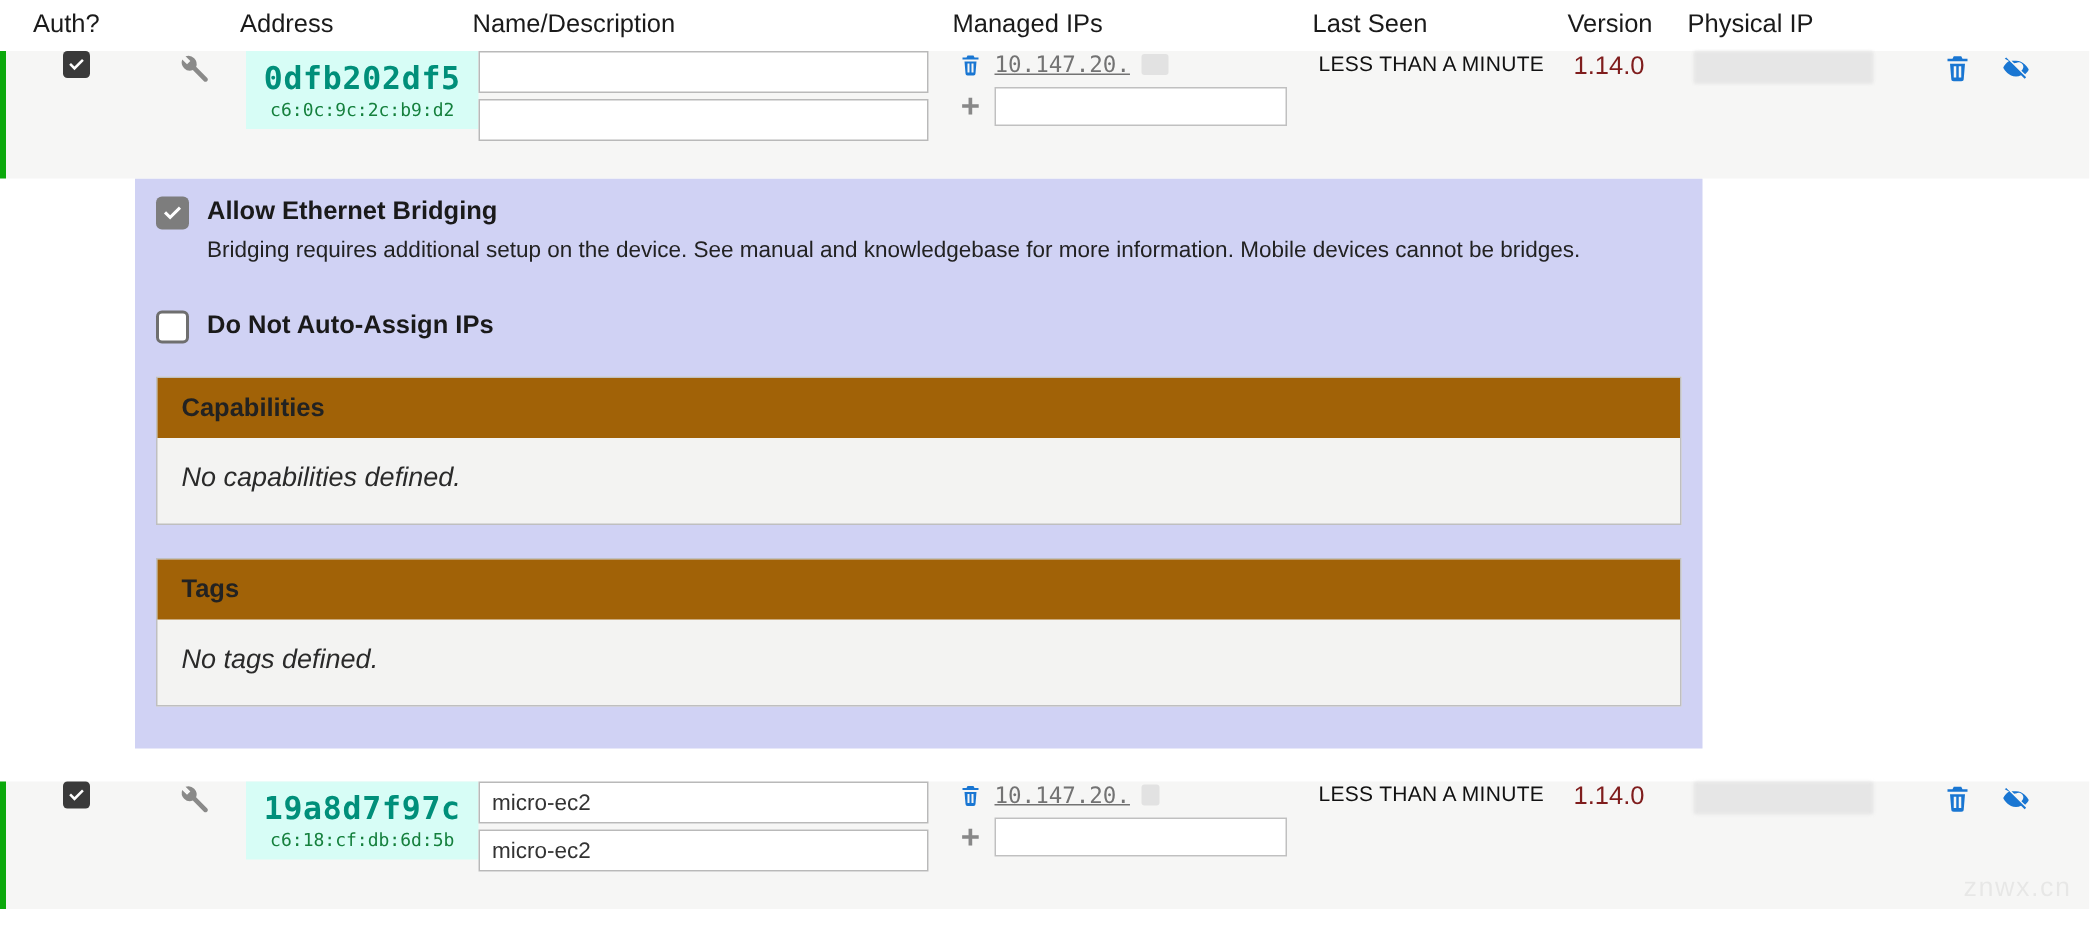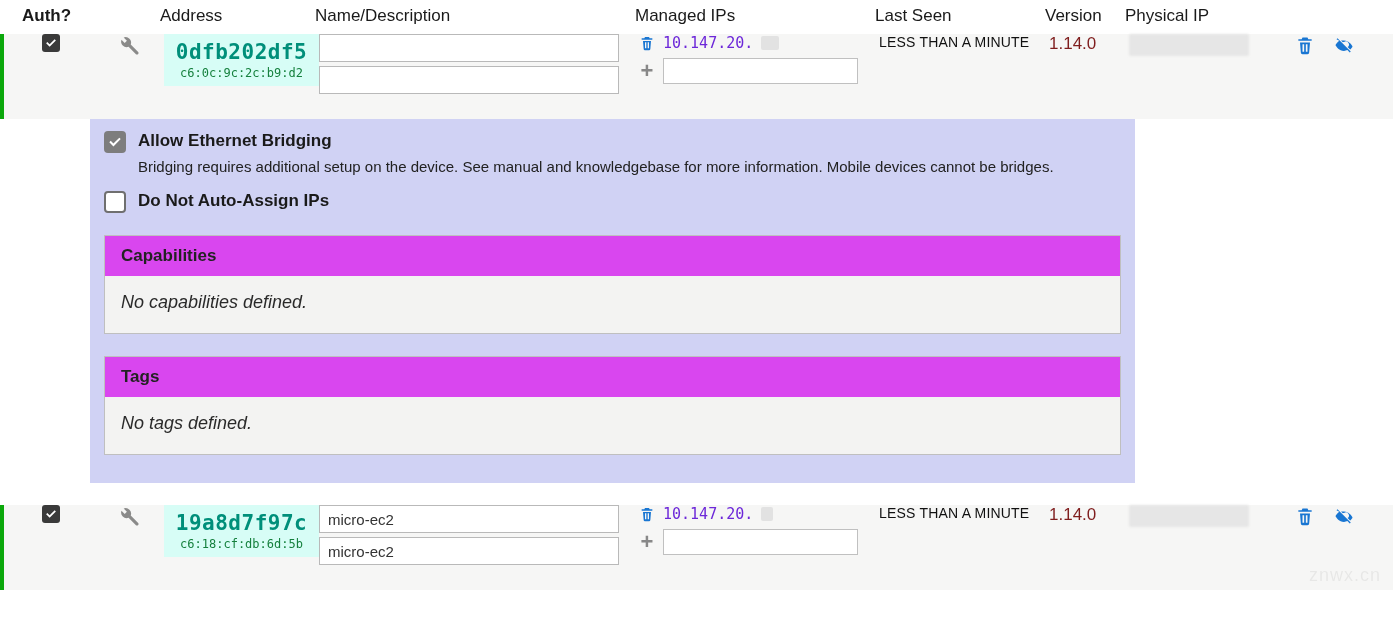--- a/index.html
+++ b/index.html
@@ -11,21 +11,21 @@
     background: #fff;
     width: 1393px;
   }
   .header-row {
     display: flex;
     align-items: flex-end;
     padding: 6px 0 8px 0;
     font-size: 17px;
     color: #1a1a1a;
   }
-  .col-auth   { width: 90px;  padding-left: 22px; font-weight: bold; }
+  .col-auth   { width: 90px;  padding-left: 22px; }
   .col-wrench { width: 70px; }
   .col-addr   { width: 155px; }
   .col-name   { width: 320px; }
   .col-ips    { width: 240px; }
   .col-seen   { width: 170px; }
   .col-ver    { width: 80px; text-align: left; }
   .col-phys   { width: 160px; }
   .col-actions{ width: 100px; }
 
   .member-row {
@@ -76,21 +76,21 @@
     height: 28px;
     border: 1px solid #b9b9b9;
     padding: 2px 8px;
     font-size: 15px;
     color:#333;
     background:#fff;
   }
 
   .ip-block { display:flex; flex-direction:column; gap:6px;}
   .ip-line { display:flex; align-items:center; gap:8px;}
-  .ip-text { font-family: ui-monospace, Menlo, Consolas, monospace; font-size:15px; color:#6d28d9;}
+  .ip-text { font-family: ui-monospace, Menlo, Consolas, monospace; font-size:15px; color:#737373;text-decoration:underline;}
   .trash-icon { color:#1976d2; }
   .trash-icon svg { width:16px; height:18px; display:block; }
   .plus-icon { color:#888; font-size:22px; font-weight:600; line-height:1; width:16px; text-align:center;}
   .ip-input {
     height: 26px; width: 195px;
     border:1px solid #c0c0c0;
     background:#fff;
   }
 
   .seen-text { font-size:14px; color:#111; letter-spacing:0.2px;}
@@ -120,23 +120,23 @@
   .opt-row { display:flex; align-items:flex-start; gap:12px; margin-bottom:4px;}
   .opt-cb {
     width:22px; height:22px; border-radius:4px;
     display:flex; align-items:center; justify-content:center;
     flex-shrink:0;
   }
   .opt-cb.checked { background:#7d7d7d; color:#fff; }
   .opt-cb.unchecked { background:#fff; border:2px solid #6f6f6f; }
   .opt-cb svg { width:14px; height:14px; }
   .opt-title { font-size:17px; font-weight:700; color:#1a1a1a; }
-  .opt-sub { font-size:15px; color:#222; margin:4px 0 14px 34px; line-height:1.35;}
+  .opt-sub { font-size:15px; color:#222; margin:4px 0 30px 34px; line-height:1.35;}
   .section-card { border:1px solid #bfbfbf; margin-top:22px; background:#f3f3f2;}
-  .section-head { background:#d946ef; padding:10px 16px; font-weight:700; font-size:17px;}
+  .section-head { background:#a16207; padding:10px 16px; font-weight:700; font-size:17px;}
   .section-body { padding:16px 16px 20px 16px; font-style:italic; font-size:18px; color:#2a2a2a;border-radius:14px;}
 
   .gap { height:22px; }
 
   .watermark {
     position:absolute; right:12px; bottom:4px;
     color: rgba(0,0,0,0.06); font-size:18px; letter-spacing:1px;
     pointer-events:none;
   }
 </style>

